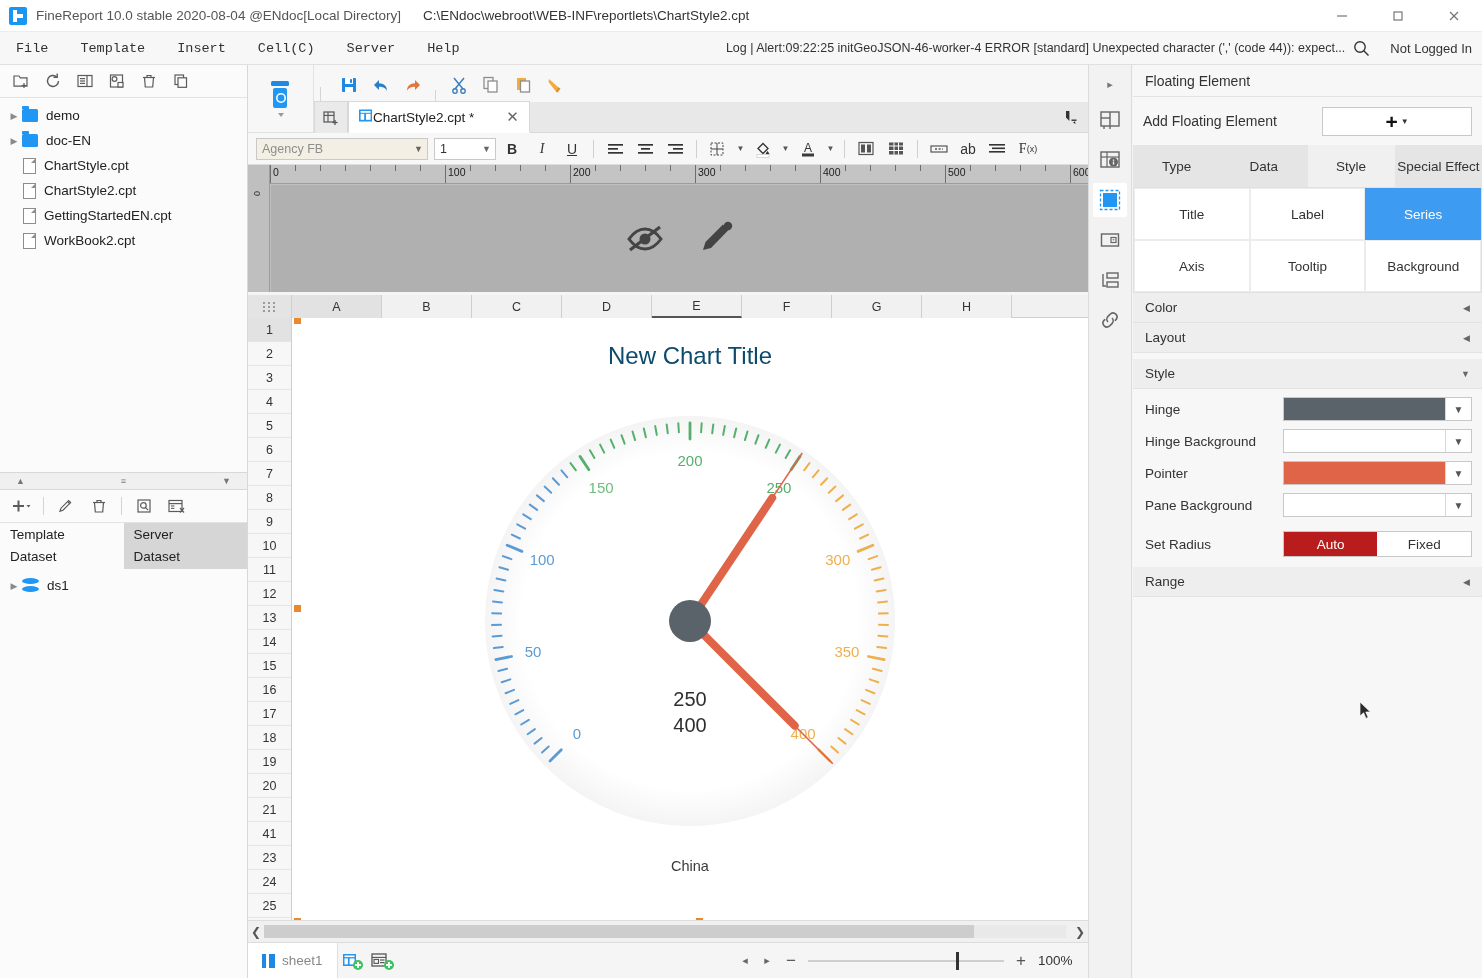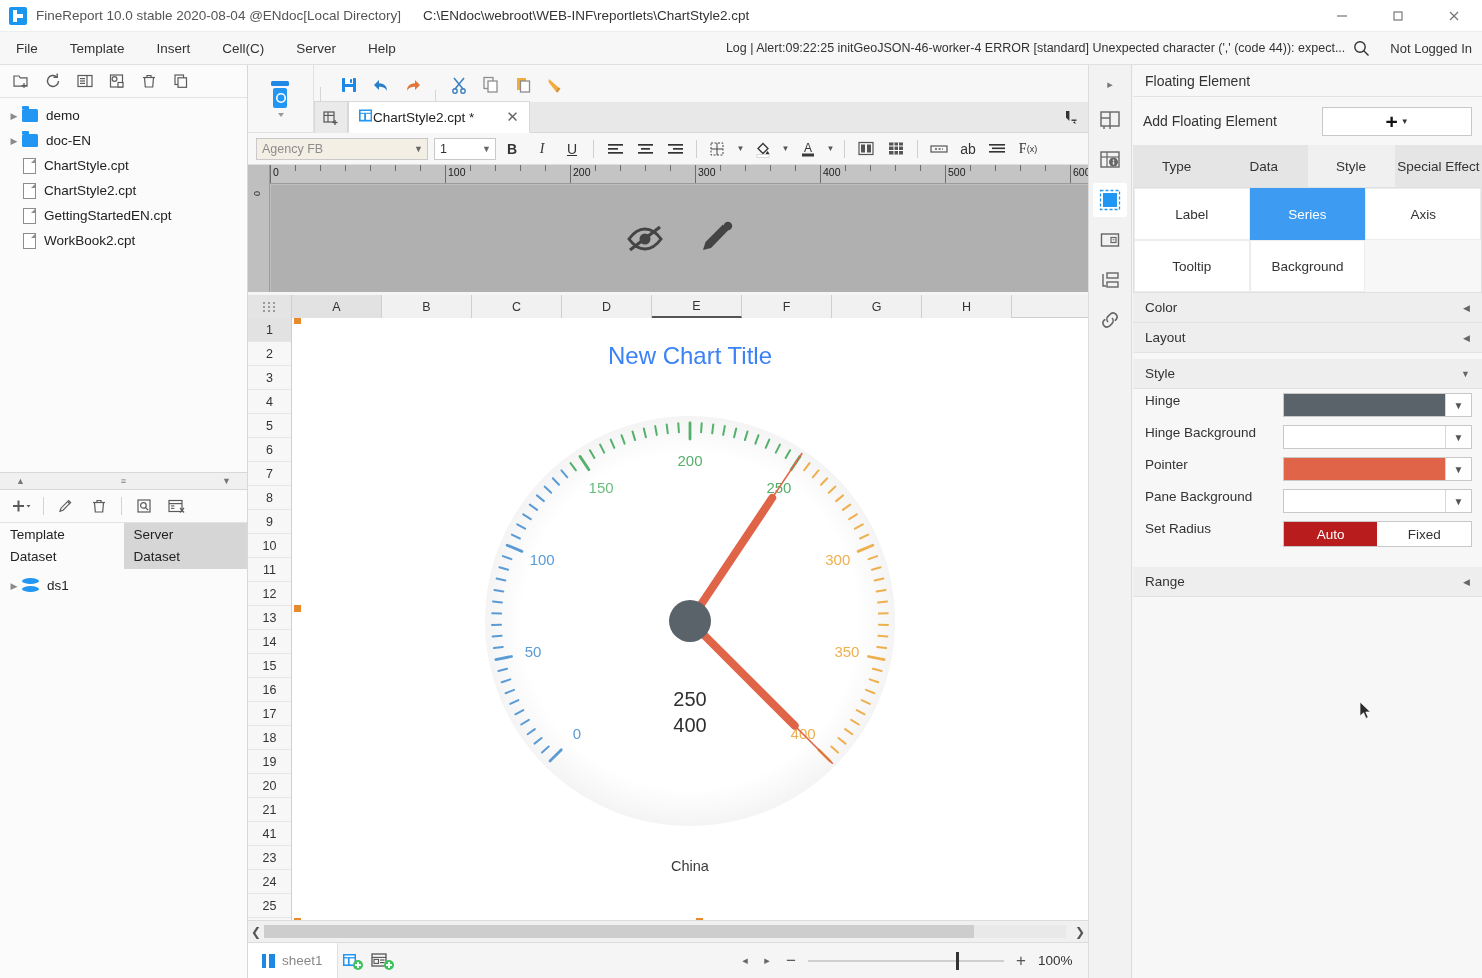--- a/index.html
+++ b/index.html
@@ -42,20 +42,21 @@
 
   
   .menubar {
     position: absolute; left: 0; top: 32px; width: 1482px; height: 33px;
     background: #f7f7f7; border-bottom: 1px solid #e0e0e0;
     display: flex; align-items: center;
   }
   .menu-item {
     padding: 0 16px; height: 33px; line-height: 33px; font-size: 13.5px; color: #333;
     cursor: default;
+    font-family: Liberation Mono, monospace;
   }
   .logbar {
     margin-left: auto; display: flex; align-items: center; height: 33px;
     padding-right: 10px; gap: 8px;
   }
   .log-text { font-size: 12.5px; color: #333; white-space: nowrap; }
   .log-search { color: #333; display: flex; align-items: center; }
   .login-state { font-size: 13px; color: #333; padding-left: 12px; white-space: nowrap; }
 
   
@@ -226,21 +227,21 @@
     height: 24px; display: flex; align-items: center; justify-content: center;
     font-size: 12.5px; color: #333; border-bottom: 1px solid #e6e6e6; background: #f7f7f7;
   }
   .row-cell.sel { background: #e2e2e2; }
   .sheet-canvas { flex: 1; position: relative; background: #fff; overflow: hidden; }
   .handle { position: absolute; width: 7px; height: 7px; background: #e8892e; }
 
   
   .chart-title {
     position: absolute; left: 0; right: 0; top: 24px; text-align: center;
-    font-size: 24px; color: #3b82f6;
+    font-size: 24px; color: #0c4a6e;
   }
   .chart-cat {
     position: absolute; left: 0; right: 0; top: 540px; text-align: center;
     font-size: 14.5px; color: #3a3a3a;
   }
   .gaugebox { position: absolute; left: 50%; top: 88px; transform: translateX(-50%); }
   .gauge-val {
     position: absolute; left: 0; right: 0; top: 280px; text-align: center;
     font-size: 20px; color: #2f2f2f; line-height: 26px;
   }
@@ -310,21 +311,21 @@
   .stab {
     height: 52px; display: flex; align-items: center; justify-content: center;
     font-size: 13.5px; color: #333; background: #fff; border: 1px solid #ececec;
   }
   .stab.active { background: #3d9bf2; color: #fff; border-color: #3d9bf2; }
   .accordion {
     height: 30px; display: flex; align-items: center; padding: 0 12px; font-size: 13.5px;
     color: #333; background: #eeeeee; border-bottom: 1px solid #e2e2e2;
   }
   .acc-caret { margin-left: auto; color: #666; font-size: 9px; }
-  .field-row { height: 32px; display: flex; align-items: flex-start; padding: 0 10px 0 12px; }
+  .field-row { height: 32px; display: flex; align-items: center; padding: 0 10px 0 12px; }
   .field-label { font-size: 13.5px; color: #333; width: 140px; }
   .color-ctrl {
     margin-left: auto; width: 192px; height: 24px; display: flex; border: 1px solid #c8c8c8;
     background: #fff;
   }
   .color-swatch { flex: 1; }
   .color-caret {
     width: 26px; border-left: 1px solid #d8d8d8; display: flex; align-items: center;
     justify-content: center; color: #555; font-size: 10px; background: #fff;
   }
@@ -1085,20 +1086,21 @@
     </div>
 
     <div class="tabrow">
       <div class="ptab sel">Type</div>
       <div class="ptab sel">Data</div>
       <div class="ptab active">Style</div>
       <div class="ptab sel">Special Effect</div>
     </div>
 
     <div class="subtabs">
+      <div class="stab">Title</div>
       <div class="stab">Label</div>
       <div class="stab active">Series</div>
       <div class="stab">Axis</div>
       <div class="stab">Tooltip</div>
       <div class="stab">Background</div>
     </div>
 
     <div class="accordion">
       <span>Color</span>
       <span class="acc-caret">◀</span>

